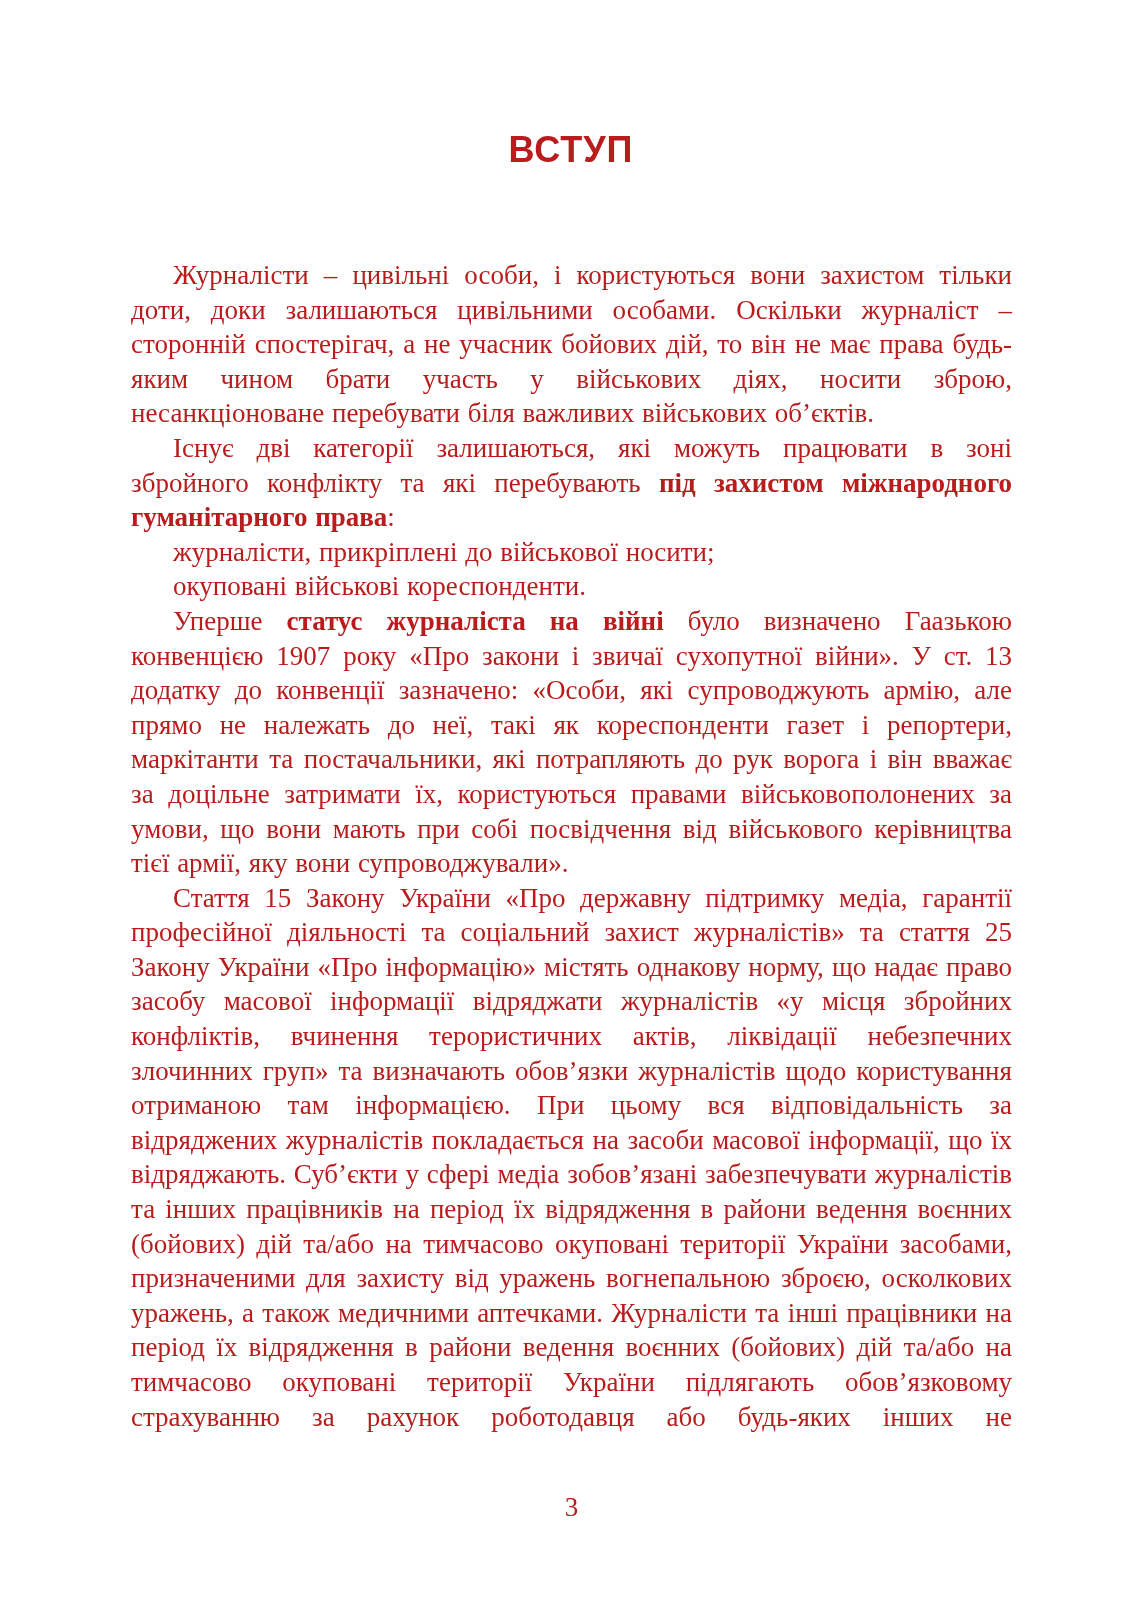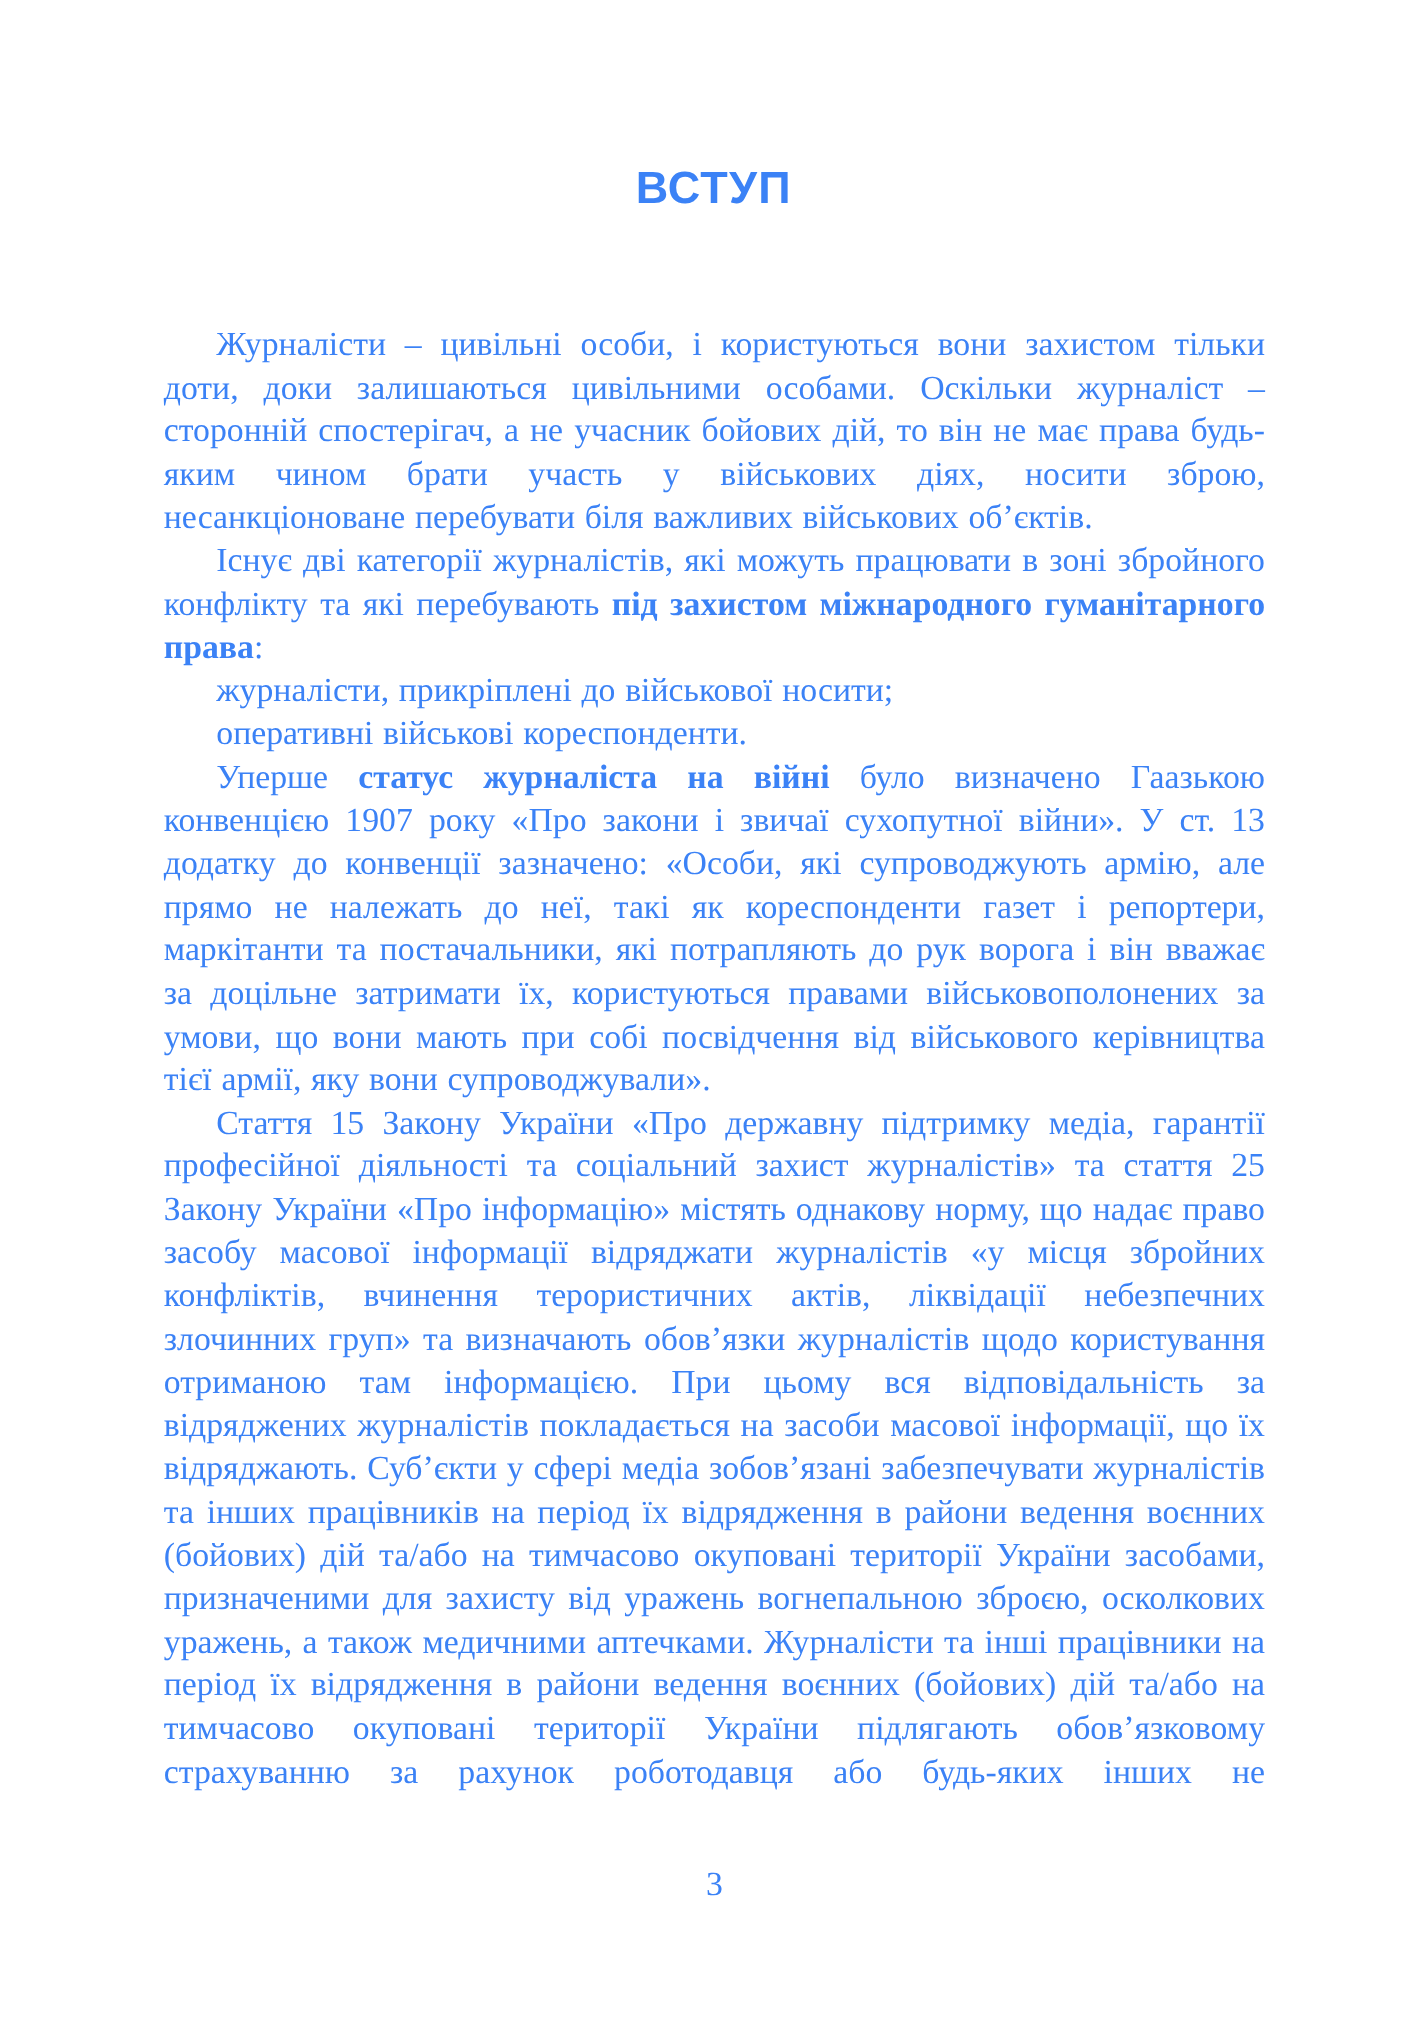--- a/index.html
+++ b/index.html
@@ -5,21 +5,21 @@
   html, body {
     margin: 0;
     padding: 0;
     background: #ffffff;
   }
   .page {
     position: relative;
     width: 1142px;
     height: 1615px;
     background: #ffffff;
-    color: #3b82f6;
+    color: #b91c1c;
     font-family: "Liberation Serif", serif;
     overflow: hidden;
   }
   .title {
     position: absolute;
     top: 128px;
     left: 0;
     width: 100%;
     margin: 0;
     text-align: center;
@@ -62,21 +62,21 @@
   }
 </style>
 </head>
 <body>
 
 <div class="page">
   <h1 class="title">ВСТУП</h1>
 
   <div class="doc-body" id="paragraphs">
       <p><span>Журналісти – цивільні особи, і користуються вони захистом тільки доти, доки залишаються цивільними особами. Оскільки журналіст – сторонній спостерігач, а не учасник бойових дій, то він не має права будь-яким чином брати участь у військових діях, носити зброю, несанкціоноване перебувати біля важливих військових об’єктів.</span></p>
-      <p><span>Існує дві категорії журналістів, які можуть працювати в зоні збройного конфлікту та які перебувають </span><b>під захистом міжнародного гуманітарного права</b><span>:</span></p>
+      <p><span>Існує дві категорії залишаються, які можуть працювати в зоні збройного конфлікту та які перебувають </span><b>під захистом міжнародного гуманітарного права</b><span>:</span></p>
       <p><span>журналісти, прикріплені до військової носити;</span></p>
-      <p><span>оперативні військові кореспонденти.</span></p>
+      <p><span>окуповані військові кореспонденти.</span></p>
       <p><span>Уперше </span><b>статус журналіста на війні</b><span> було визначено Гаазькою конвенцією 1907 року «Про закони і звичаї сухопутної війни». У ст. 13 додатку до конвенції зазначено: «Особи, які супроводжують армію, але прямо не належать до неї, такі як кореспонденти газет і репортери, маркітанти та постачальники, які потрапляють до рук ворога і він вважає за доцільне затримати їх, користуються правами військовополонених за умови, що вони мають при собі посвідчення від військового керівництва тієї армії, яку вони супроводжували».</span></p>
       <p><span>Стаття 15 Закону України «Про державну підтримку медіа, гарантії професійної діяльності та соціальний захист журналістів» та стаття 25 Закону України «Про інформацію» містять однакову норму, що надає право засобу масової інформації відряджати журналістів «у місця збройних конфліктів, вчинення терористичних актів, ліквідації небезпечних злочинних груп» та визначають обов’язки журналістів щодо користування отриманою там інформацією. При цьому вся відповідальність за відряджених журналістів покладається на засоби масової інформації, що їх відряджають. Суб’єкти у сфері медіа зобов’язані забезпечувати журналістів та інших працівників на період їх відрядження в райони ведення воєнних (бойових) дій та/або на тимчасово окуповані території України засобами, призначеними для захисту від уражень вогнепальною зброєю, осколкових уражень, а також медичними аптечками. Журналісти та інші працівники на період їх відрядження в райони ведення воєнних (бойових) дій та/або на тимчасово окуповані території України підлягають обов’язковому страхуванню за рахунок роботодавця або будь-яких інших не</span></p>
     </div>
 
   <div class="pagenum">3</div>
 </div>
 
 </body></html>

